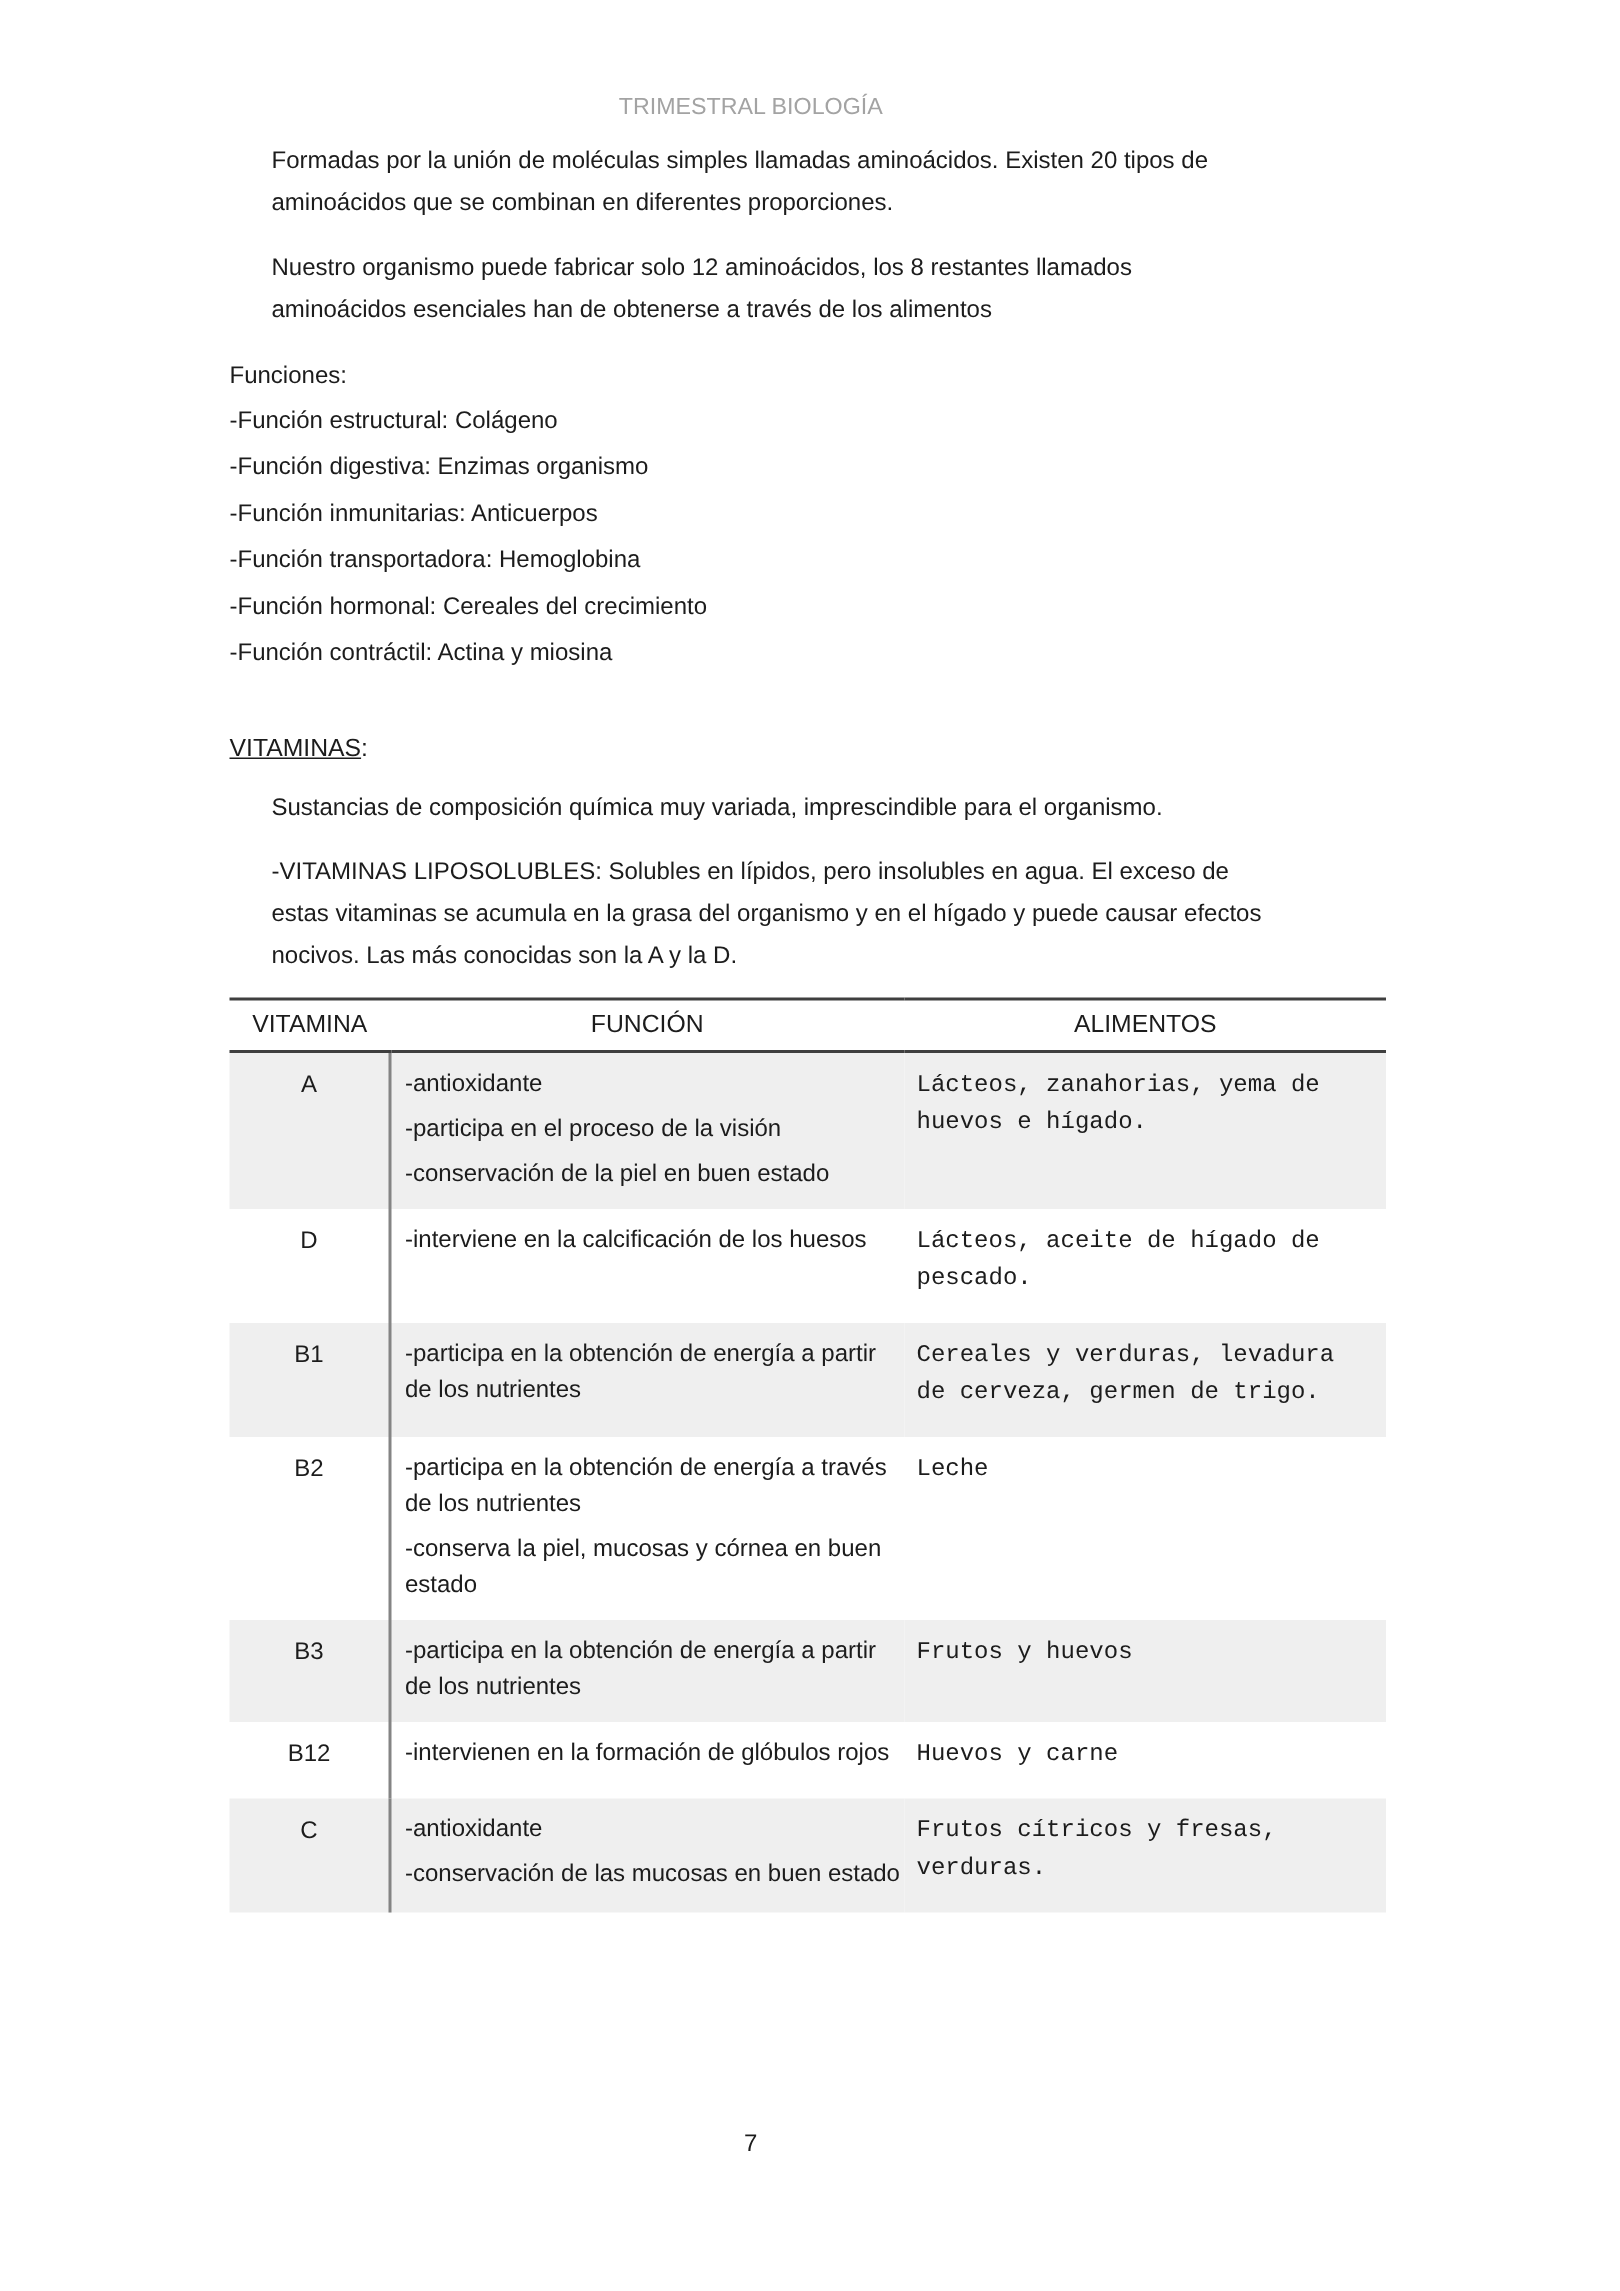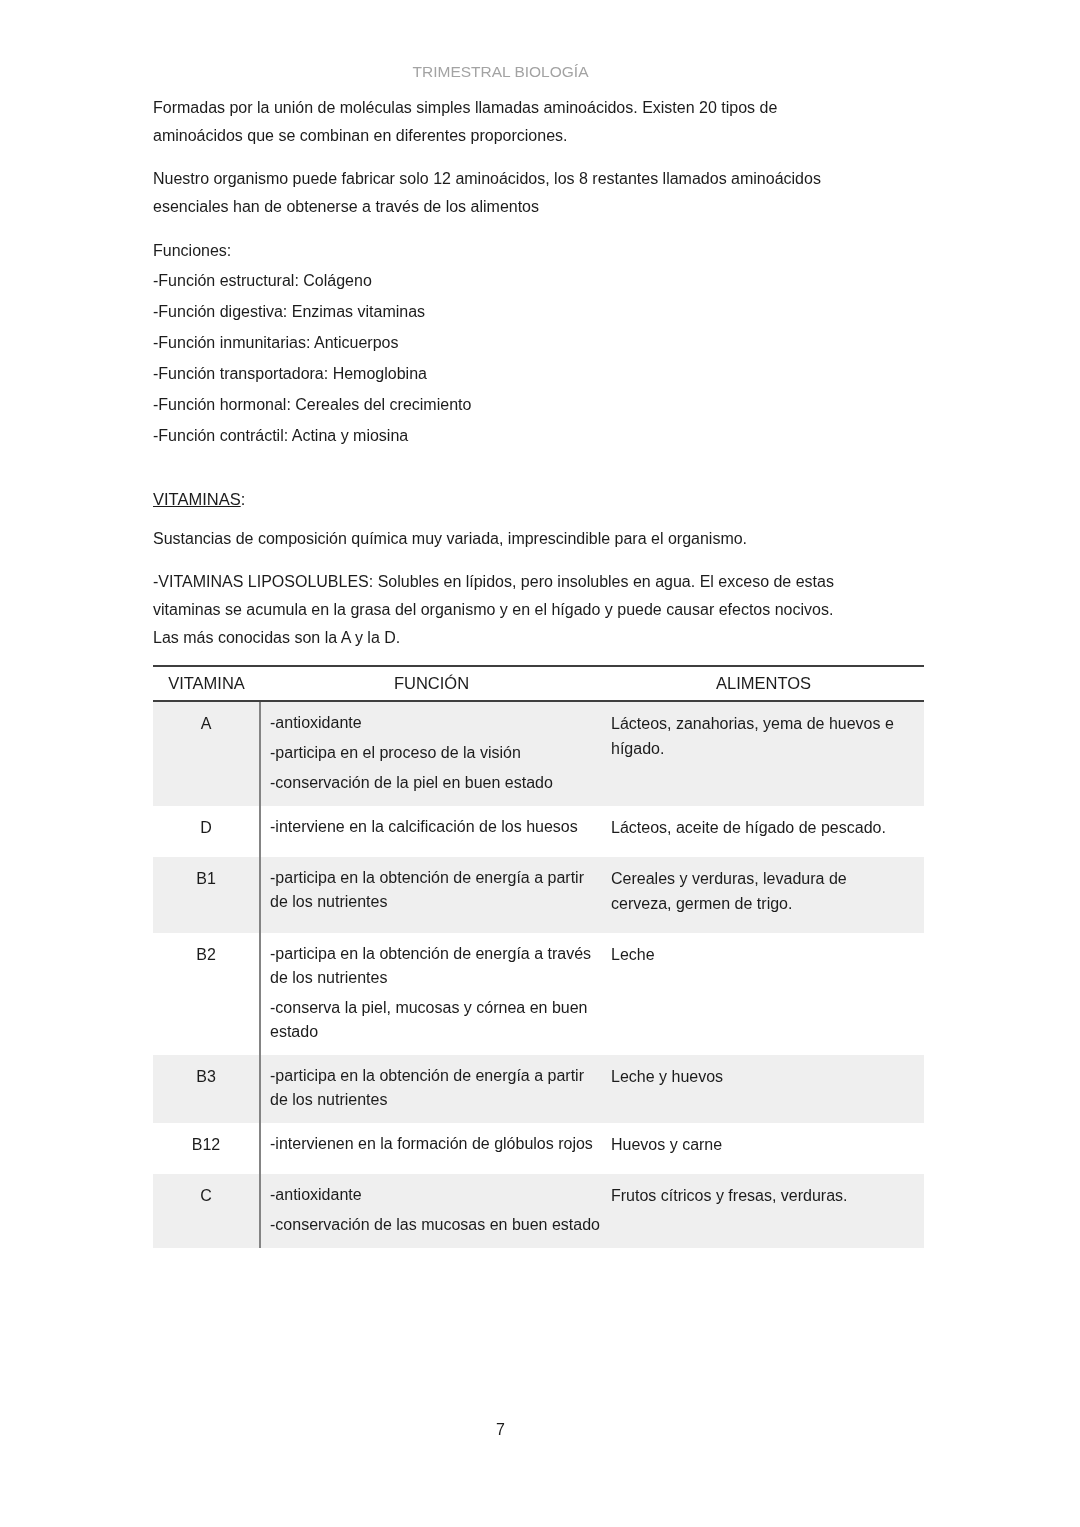--- a/index.html
+++ b/index.html
@@ -20,21 +20,21 @@
     line-height:20px;
   }
   .content { padding:0 153px; }
   p { margin:0; }
   .heading {
     margin-top:44px;
     font-size:16.5px;
     line-height:28px;
   }
   .heading .u { text-decoration:underline; }
-  .body-para { margin-top:12px; line-height:28px; }
+  .body-para { margin-top:12px; line-height:28px;margin-left:28px; }
   .body-para.gap { margin-top:15px; }
   .func-label { margin-top:16px; line-height:28px; }
   .func-list { list-style:none; margin:0; padding:0; }
   .func-list li { line-height:31px; }
   .vit-table {
     margin-top:13px;
     width:771px;
     border-collapse:collapse;
     border-top:2px solid #3f3f3f;
     table-layout:fixed;
@@ -49,21 +49,21 @@
   .vit-table td { vertical-align:top; font-size:16px; }
   .vit-table tr.shaded { background:#efefef; }
   td.vitamin-cell {
     text-align:center;
     border-right:2px solid #848484;
     padding-top:10px;
     line-height:24px;
   }
   td.function-cell { padding:9px 0 5px 9px; }
   td.function-cell p { margin:0 0 6px 0; line-height:24px; max-width:345px; }
-  td.foods-cell { padding:9px 0 17px 8px; }
+  td.foods-cell { padding:9px 0 17px 8px;font-family:Liberation Mono, monospace; }
   td.foods-cell p { margin:0; line-height:25px; max-width:300px; }
   .page-num {
     position:absolute;
     top:1418px; left:0;
     width:100%;
     text-align:center;
     line-height:24px;
   }
 </style>
 </head>
@@ -77,21 +77,21 @@
 
 
     <p class="body-para">Formadas por la unión de moléculas simples llamadas aminoácidos. Existen 20 tipos de aminoácidos que se combinan en diferentes proporciones.</p>
 
     <p class="body-para gap">Nuestro organismo puede fabricar solo 12 aminoácidos, los 8 restantes llamados aminoácidos esenciales han de obtenerse a través de los alimentos</p>
 
     <p class="func-label">Funciones:</p>
 
     <ul class="func-list">
       <li>-Función estructural: Colágeno</li>
-      <li>-Función digestiva: Enzimas vitaminas</li>
+      <li>-Función digestiva: Enzimas organismo</li>
       <li>-Función inmunitarias: Anticuerpos</li>
       <li>-Función transportadora: Hemoglobina</li>
       <li>-Función hormonal: Cereales del crecimiento</li>
       <li>-Función contráctil: Actina y miosina</li>
     </ul>
 
     <p class="heading" style="margin-top:34px"><span class="u">VITAMINAS</span><span>:</span></p>
 
     <p class="body-para">Sustancias de composición química muy variada, imprescindible para el organismo.</p>
 
@@ -150,21 +150,21 @@
             <td class="foods-cell">
               <p>Leche</p>
             </td>
           </tr>
           <tr class="shaded">
             <td class="vitamin-cell">B3</td>
             <td class="function-cell">
               <p>-participa en la obtención de energía a partir de los nutrientes</p>
             </td>
             <td class="foods-cell">
-              <p>Leche y huevos</p>
+              <p>Frutos y huevos</p>
             </td>
           </tr>
           <tr>
             <td class="vitamin-cell">B12</td>
             <td class="function-cell">
               <p>-intervienen en la formación de glóbulos rojos</p>
             </td>
             <td class="foods-cell">
               <p>Huevos y carne</p>
             </td>

